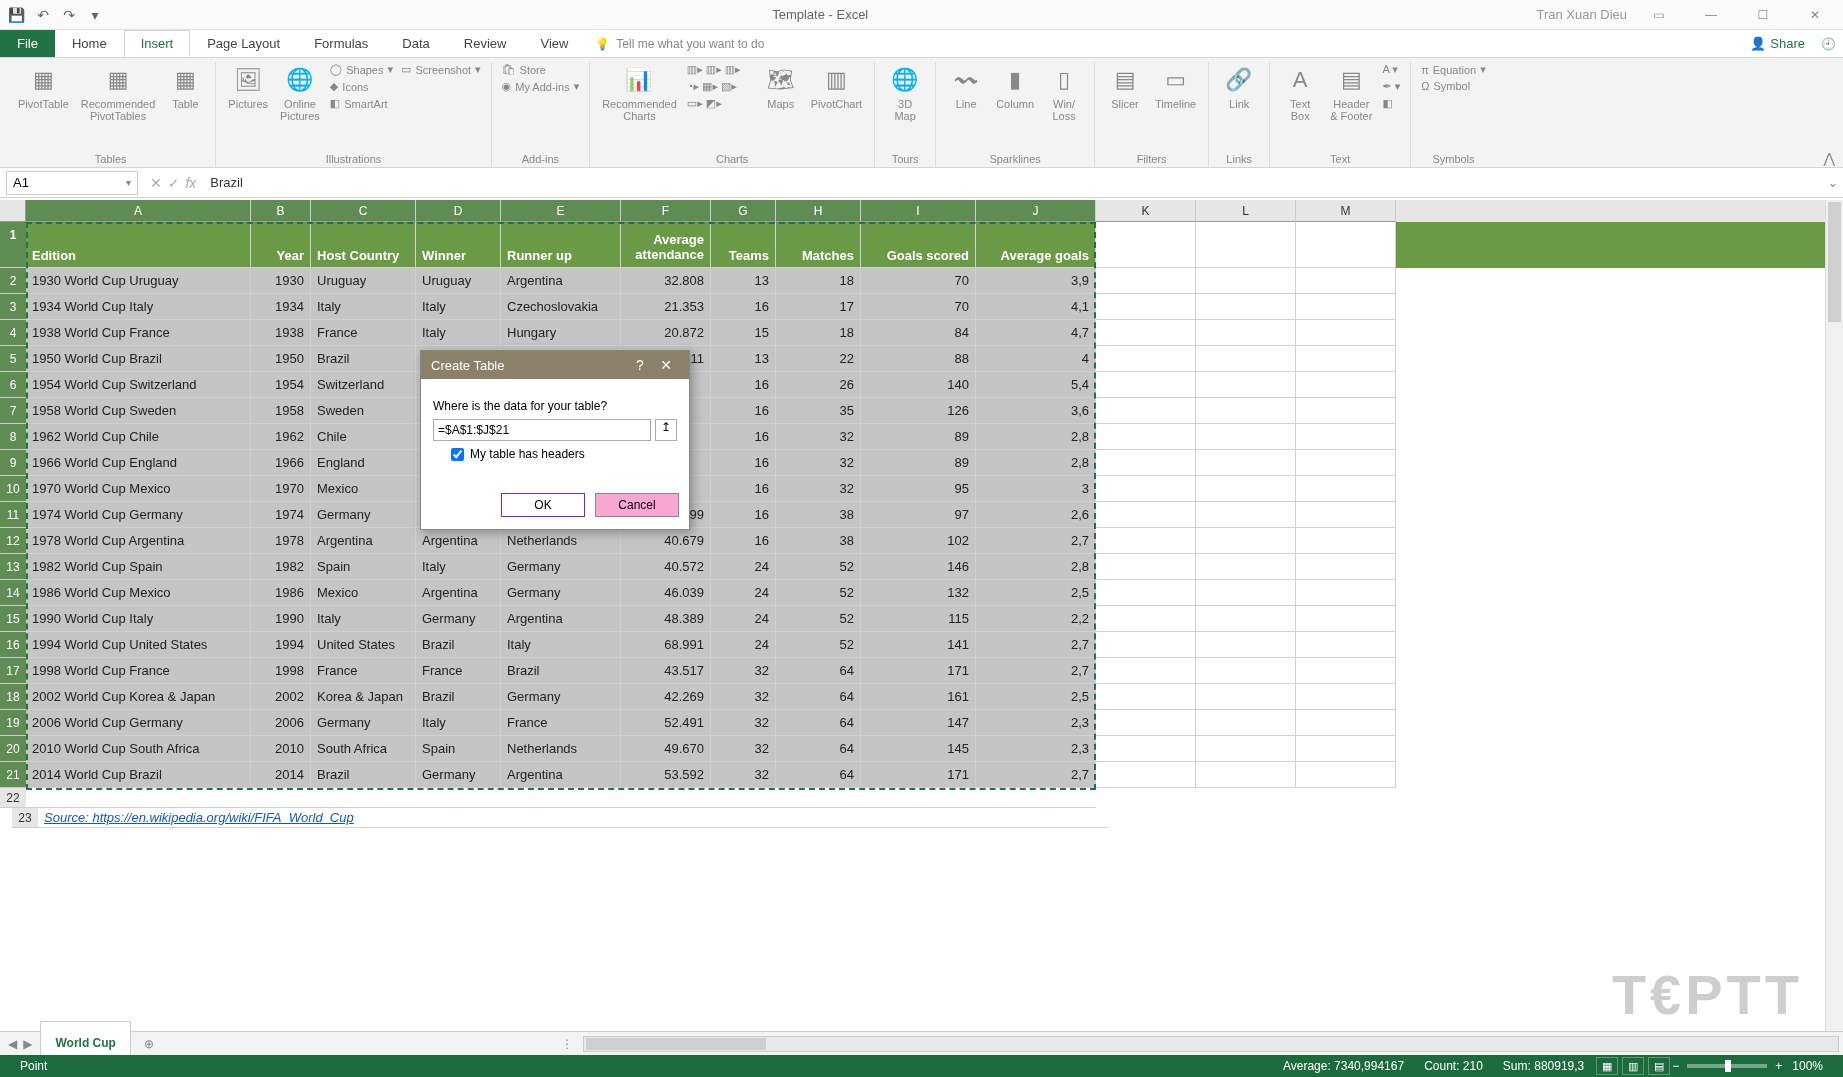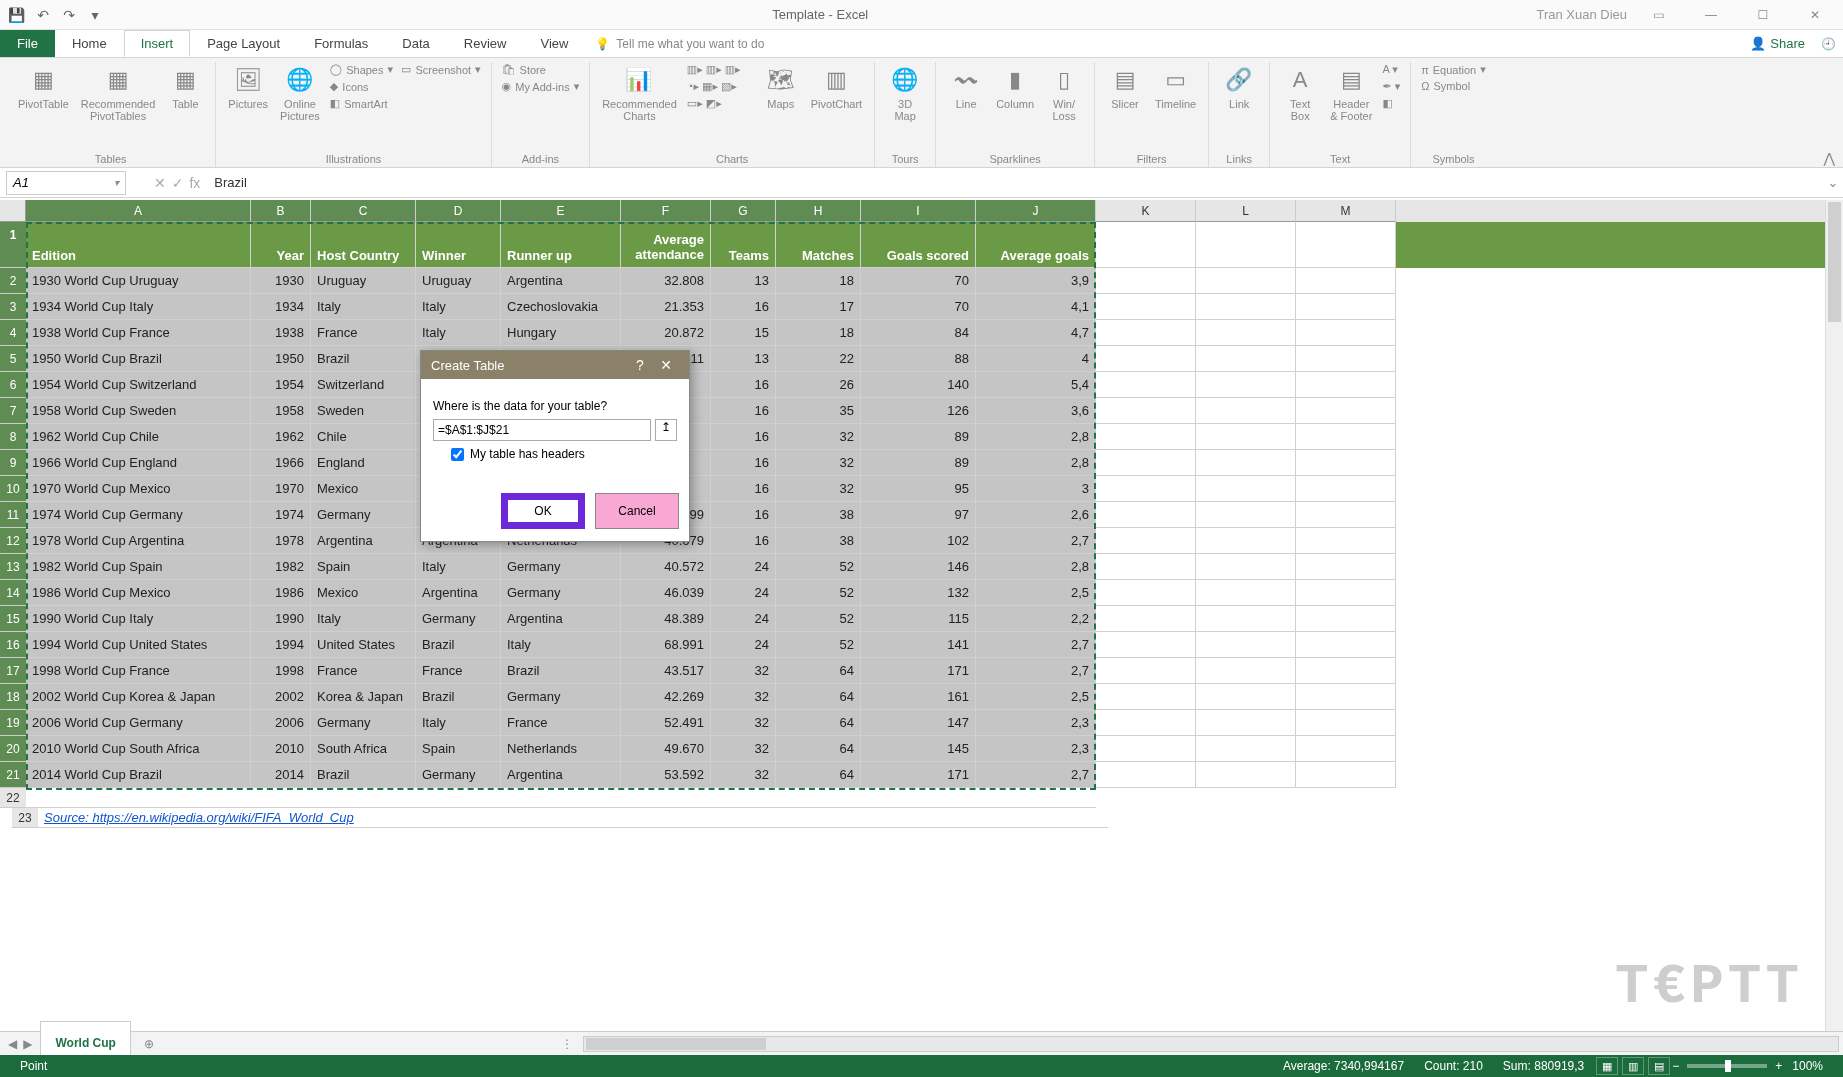--- a/index.html
+++ b/index.html
@@ -28,24 +28,24 @@
 .rgroup-body { flex: 1; display: flex; align-items: flex-start; gap: 4px; }
 .rgroup-label { font-size: 11px; color: #888; padding: 2px 0; }
 .rbtn-lg { display: flex; flex-direction: column; align-items: center; gap: 2px; padding: 2px 4px; color: #888; font-size: 11px; line-height: 1.1; text-align: center; min-width: 44px; }
 .rbtn-lg .ico { width: 32px; height: 32px; display: flex; align-items: center; justify-content: center; font-size: 22px; }
 .rcol { display: flex; flex-direction: column; gap: 2px; font-size: 11px; color: #888; }
 .rrow { display: flex; align-items: center; gap: 4px; white-space: nowrap; padding: 1px 2px; }
 .collapse-ribbon { position: absolute; right: 8px; top: 150px; color: #888; font-size: 14px; }
 
 
 .fxrow { height: 30px; border-bottom: 1px solid #d4d4d4; display: flex; align-items: center; font-size: 13px; }
-.namebox { width: 120px; height: 24px; border: 1px solid #ccc; margin: 0 20px 0 6px; padding: 2px 6px; display: flex; align-items: center; justify-content: space-between; background: #fff; font-style: italic; }
+.namebox { width: 132px; height: 24px; border: 1px solid #ccc; margin: 0 4px 0 6px; padding: 2px 6px; display: flex; align-items: center; justify-content: space-between; background: #fff; }
 .namebox .dd { color: #888; font-size: 10px; }
 .fx-btns { display: flex; gap: 6px; padding: 0 8px; color: #aaa; font-size: 14px; }
-.fx-btns span:last-child { }
+.fx-btns span:last-child { font-style: italic; }
 .fx-input { flex: 1; padding: 2px 6px; color: #333; }
 .fx-expand { width: 20px; text-align: center; color: #888; }
 
 
 .grid-wrap { position: absolute; top: 200px; left: 0; right: 18px; bottom: 40px; display: flex; }
 .colhdr-row { height: 22px; display: flex; background: #e6e6e6; }
 .corner { width: 26px; height: 22px; border-right: 1px solid #999; border-bottom: 1px solid #999; background: #e6e6e6; }
 .colhdr { border-right: 1px solid #ccc; border-bottom: 1px solid #999; text-align: center; font-size: 12px; line-height: 22px; color: #333; background: #5f8c53; color:#fff; }
 .colhdr.unsel { background: #e6e6e6; color: #333; }
 .rowhdr { height: 26px; line-height: 26px; text-align: center; border-bottom: 1px solid #ccc; font-size: 12px; background: #5f8c53; color:#fff; width:26px; }
@@ -71,42 +71,42 @@
 .dlg-title .sp { flex: 1; }
 .dlg-title .tbtn { width: 26px; text-align: center; font-size: 14px; }
 .dlg-body { padding: 20px 12px; }
 .dlg-body label { display: block; margin-bottom: 6px; }
 .dlg-input-row { display: flex; gap: 4px; margin-bottom: 0; }
 .dlg-input-row input { flex: 1; border: 1px solid #aaa; padding: 3px 4px; font-size: 12px; }
 .dlg-input-row .refbtn { width: 22px; border: 1px solid #aaa; text-align: center; font-size: 12px; }
 .dlg-chk { display: flex; align-items: center; gap: 6px; margin: 6px 0 12px 18px; }
 .dlg-btns { display: flex; justify-content: flex-end; gap: 10px; padding: 0 10px 12px 10px; }
 .dlg-btns button { width: 84px; padding: 4px 0; border: 1px solid #888; background: #f9a8d4; font-size: 12px; }
-.dlg-btns button.primary { border: 7px solid #6d28d9; background: #fff; }
+.dlg-btns button.primary { border: 1px solid #6d28d9; background: #fff; }
 
 
 .sheettabs { position: absolute; bottom: 22px; left: 0; right: 0; height: 24px; border-top: 1px solid #ccc; display: flex; align-items: center; background: #f3f3f3; font-size: 12px; }
 .sheet-nav { display: flex; gap: 6px; padding: 0 8px; color: #888; }
 .sheet-tab { padding: 14px 14px; border: 1px solid #ccc; background: #fff; border-bottom: 2px solid #217346; color: #217346; font-weight: bold; }
 .sheet-add { width: 24px; text-align: center; color: #888; margin-left: 6px; }
 .hscroll { flex: 1; margin: 0 4px 0 10px; height: 16px; background: #e8e8e8; border: 1px solid #ccc; position: relative; }
 .hscroll .thumb { position: absolute; left: 2px; top: 1px; height: 12px; width: 180px; background: #cfcfcf; }
 .statusbar { position: absolute; bottom: 0; left: 0; right: 0; height: 22px; background: #1c6b3c; color: #fff; display: flex; align-items: center; font-size: 12px; padding: 0 10px; }
 .statusbar .sp { flex: 1; }
 .status-item { margin: 0 10px; }
 .view-btn { width: 22px; height: 18px; border: 1px solid rgba(255,255,255,.3); margin: 0 2px; display: flex; align-items: center; justify-content: center; font-size: 11px; }
 .zoom-slider { width: 80px; height: 4px; background: rgba(255,255,255,.4); margin: 0 8px; position: relative; }
 .zoom-slider .zthumb { position: absolute; left: 38px; top: -4px; width: 6px; height: 12px; background: #fff; }
 
 
 .vscroll { position: absolute; right: 0; top: 200px; bottom: 46px; width: 18px; background: #f0f0f0; border-left: 1px solid #ddd; }
 .vscroll .vthumb { position: absolute; top: 2px; left: 2px; right: 2px; height: 120px; background: #cfcfcf; }
 
 
-.watermark { position: absolute; right: 40px; bottom: 58px; font-size: 56px; font-weight: 900; color: rgba(80,80,80,.28); letter-spacing: 4px; font-family: Liberation Mono, monospace; pointer-events:none; }
+.watermark { position: absolute; right: 40px; bottom: 50px; font-size: 56px; font-weight: 900; color: rgba(80,80,80,.28); letter-spacing: 4px; font-family: Liberation Sans, sans-serif; pointer-events:none; }
 </style>
 </head>
 <body>
 
 <div class="titlebar">
   <div class="titlebar-left">
     <span class="qat-btn">💾</span>
     <span class="qat-btn">↶</span>
     <span class="qat-btn">↷</span>
     <span class="qat-btn">▾</span>

